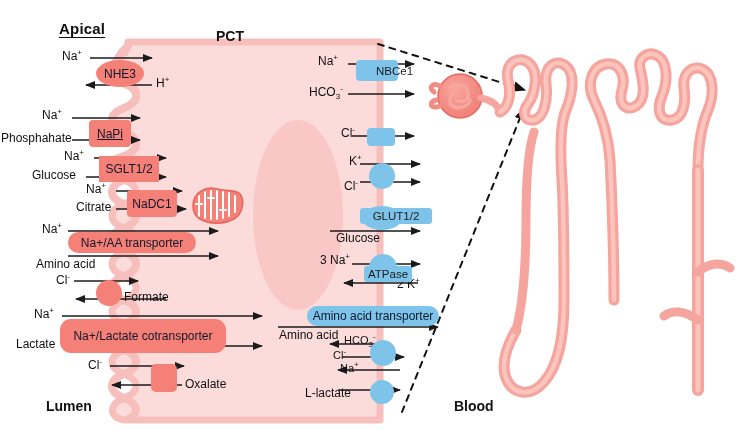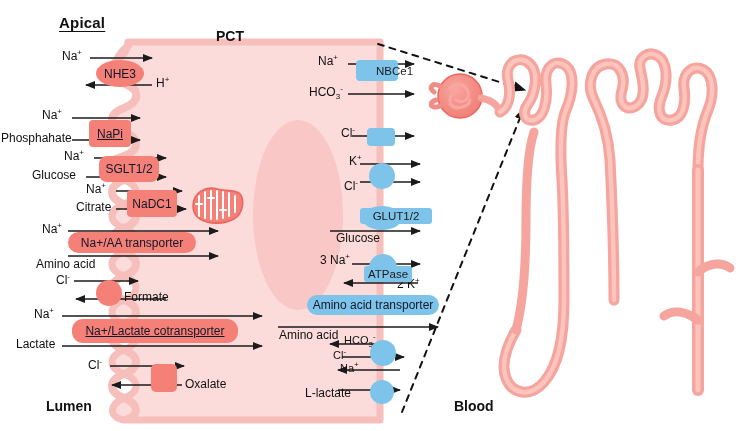--- a/index.html
+++ b/index.html
@@ -195,21 +195,21 @@
              C 682,72 694,64 704,70 C 714,76 714,96 708,110
              C 702,124 698,146 698,170" fill="none" stroke="#fbc4bd" stroke-width="4.5" stroke-linecap="round"></path>
 
     <path d="M 698,170 C 698,230 698,300 698,390" fill="none" stroke="#f5a59e" stroke-width="12" stroke-linecap="round"></path>
     <path d="M 698,170 C 698,230 698,300 698,390" fill="none" stroke="#fbc4bd" stroke-width="5" stroke-linecap="round"></path>
     <path d="M 698,272 C 710,262 722,262 730,268" fill="none" stroke="#f5a59e" stroke-width="9" stroke-linecap="round"></path>
     <path d="M 698,320 C 684,310 672,310 664,316" fill="none" stroke="#f5a59e" stroke-width="9" stroke-linecap="round"></path>
   </g>
 </svg>
 
-<div class="hdr" style="left:59px;top:14px;">Apical</div>
+<div class="hdr" style="left:59px;top:20px;">Apical</div>
 <div class="ttl" style="left:216px;top:28px;">PCT</div>
 <div class="ttl" style="left:46px;top:398px;">Lumen</div>
 <div class="ttl" style="left:430px;top:398px;padding-left:24px;">Blood</div>
 
 <div class="lbl" style="left:62px;top:49px;"><span>Na</span><span class="sup">+</span></div>
 <div class="lbl" style="left:156px;top:76px;"><span>H</span><span class="sup">+</span></div>
 <div class="lbl" style="left:42px;top:108px;"><span>Na</span><span class="sup">+</span></div>
 <div class="lbl" style="left:1px;top:132px;">Phosphahate</div>
 <div class="lbl" style="left:64px;top:149px;"><span>Na</span><span class="sup">+</span></div>
 <div class="lbl" style="left:32px;top:169px;">Glucose</div>
@@ -219,25 +219,25 @@
 <div class="lbl" style="left:36px;top:258px;">Amino acid</div>
 <div class="lbl" style="left:56px;top:273px;"><span>Cl</span><span class="sup">-</span></div>
 <div class="lbl" style="left:124px;top:291px;">Formate</div>
 <div class="lbl" style="left:34px;top:307px;"><span>Na</span><span class="sup">+</span></div>
 <div class="lbl" style="left:16px;top:338px;">Lactate</div>
 <div class="lbl" style="left:88px;top:358px;"><span>Cl</span><span class="sup">-</span></div>
 <div class="lbl" style="left:185px;top:378px;">Oxalate</div>
 
 <div class="pill pill-pink" style="left:96px;top:60px;width:48px;height:27px;border-radius:50%;">NHE3</div>
 <div class="pill pill-pink" style="left:89px;top:120px;width:42px;height:27px;border-radius:4px;text-decoration:underline;">NaPi</div>
-<div class="pill pill-pink" style="left:99px;top:156px;width:60px;height:26px;border-radius:8px;">SGLT1/2</div>
+<div class="pill pill-pink" style="left:99px;top:156px;width:60px;height:26px;border-radius:0;">SGLT1/2</div>
 <div class="pill pill-pink" style="left:127px;top:190px;width:50px;height:27px;border-radius:4px;">NaDC1</div>
 <div class="pill pill-pink" style="left:68px;top:232px;width:128px;height:21px;">Na+/AA transporter</div>
 <div class="pill pill-pink" style="left:96px;top:280px;width:26px;height:26px;border-radius:50%;"></div>
-<div class="pill pill-pink" style="left:72px;top:319px;width:166px;height:24px;text-decoration:underline;">Na+/Lactate cotransporter</div>
+<div class="pill pill-pink" style="left:60px;top:319px;width:166px;height:34px;">Na+/Lactate cotransporter</div>
 <div class="pill pill-pink" style="left:151px;top:364px;width:26px;height:28px;border-radius:5px;"></div>
 
 <div class="lbl" style="left:318px;top:54px;"><span>Na</span><span class="sup">+</span></div>
 <div class="lbl" style="left:309px;top:85px;"><span>HCO</span><span class="sub">3</span><span class="sup">-</span></div>
 <div class="lbl" style="left:341px;top:126px;"><span>Cl</span><span class="sup">-</span></div>
 <div class="lbl" style="left:349px;top:154px;"><span>K</span><span class="sup">+</span></div>
 <div class="lbl" style="left:344px;top:179px;"><span>Cl</span><span class="sup">-</span></div>
 <div class="lbl" style="left:336px;top:232px;">Glucose</div>
 <div class="lbl" style="left:320px;top:253px;"><span>3 Na</span><span class="sup">+</span></div>
 <div class="lbl" style="left:397px;top:277px;"><span>2 K</span><span class="sup">+</span></div>
@@ -247,17 +247,17 @@
 <div class="lbl sm" style="left:340px;top:361px;"><span>Na</span><span class="sup">+</span></div>
 <div class="lbl" style="left:305px;top:387px;">L-lactate</div>
 
 <div class="chip" style="left:356px;top:60px;width:42px;height:21px;background:#7ec4ea;border-radius:4px;padding-left:35px;">NBCe1</div>
 <div class="chip" style="left:367px;top:128px;width:28px;height:18px;background:#7ec4ea;border-radius:4px;"></div>
 <div class="chip" style="left:369px;top:163px;width:26px;height:26px;background:#7ec4ea;border-radius:50%;"></div>
 <div class="chip" style="left:362px;top:206px;width:40px;height:24px;background:#7ec4ea;border-radius:50%;"></div>
 <div class="chip" style="left:360px;top:208px;width:72px;height:16px;background:#7ec4ea;border-radius:3px;color:#1b1b1b;">GLUT1/2</div>
 <div class="chip" style="left:369px;top:254px;width:28px;height:28px;background:#7ec4ea;border-radius:50%;"></div>
 <div class="chip" style="left:364px;top:266px;width:48px;height:16px;background:#7ec4ea;border-radius:3px;">ATPase</div>
-<div class="pill pill-blue" style="left:307px;top:295px;width:132px;height:20px;">Amino acid transporter</div>
+<div class="pill pill-blue" style="left:307px;top:306px;width:132px;height:20px;">Amino acid transporter</div>
 <div class="chip" style="left:370px;top:340px;width:26px;height:26px;background:#7ec4ea;border-radius:50%;"></div>
 <div class="chip" style="left:370px;top:380px;width:24px;height:24px;background:#7ec4ea;border-radius:50%;"></div>
 
 </div>
 
 </body></html>

